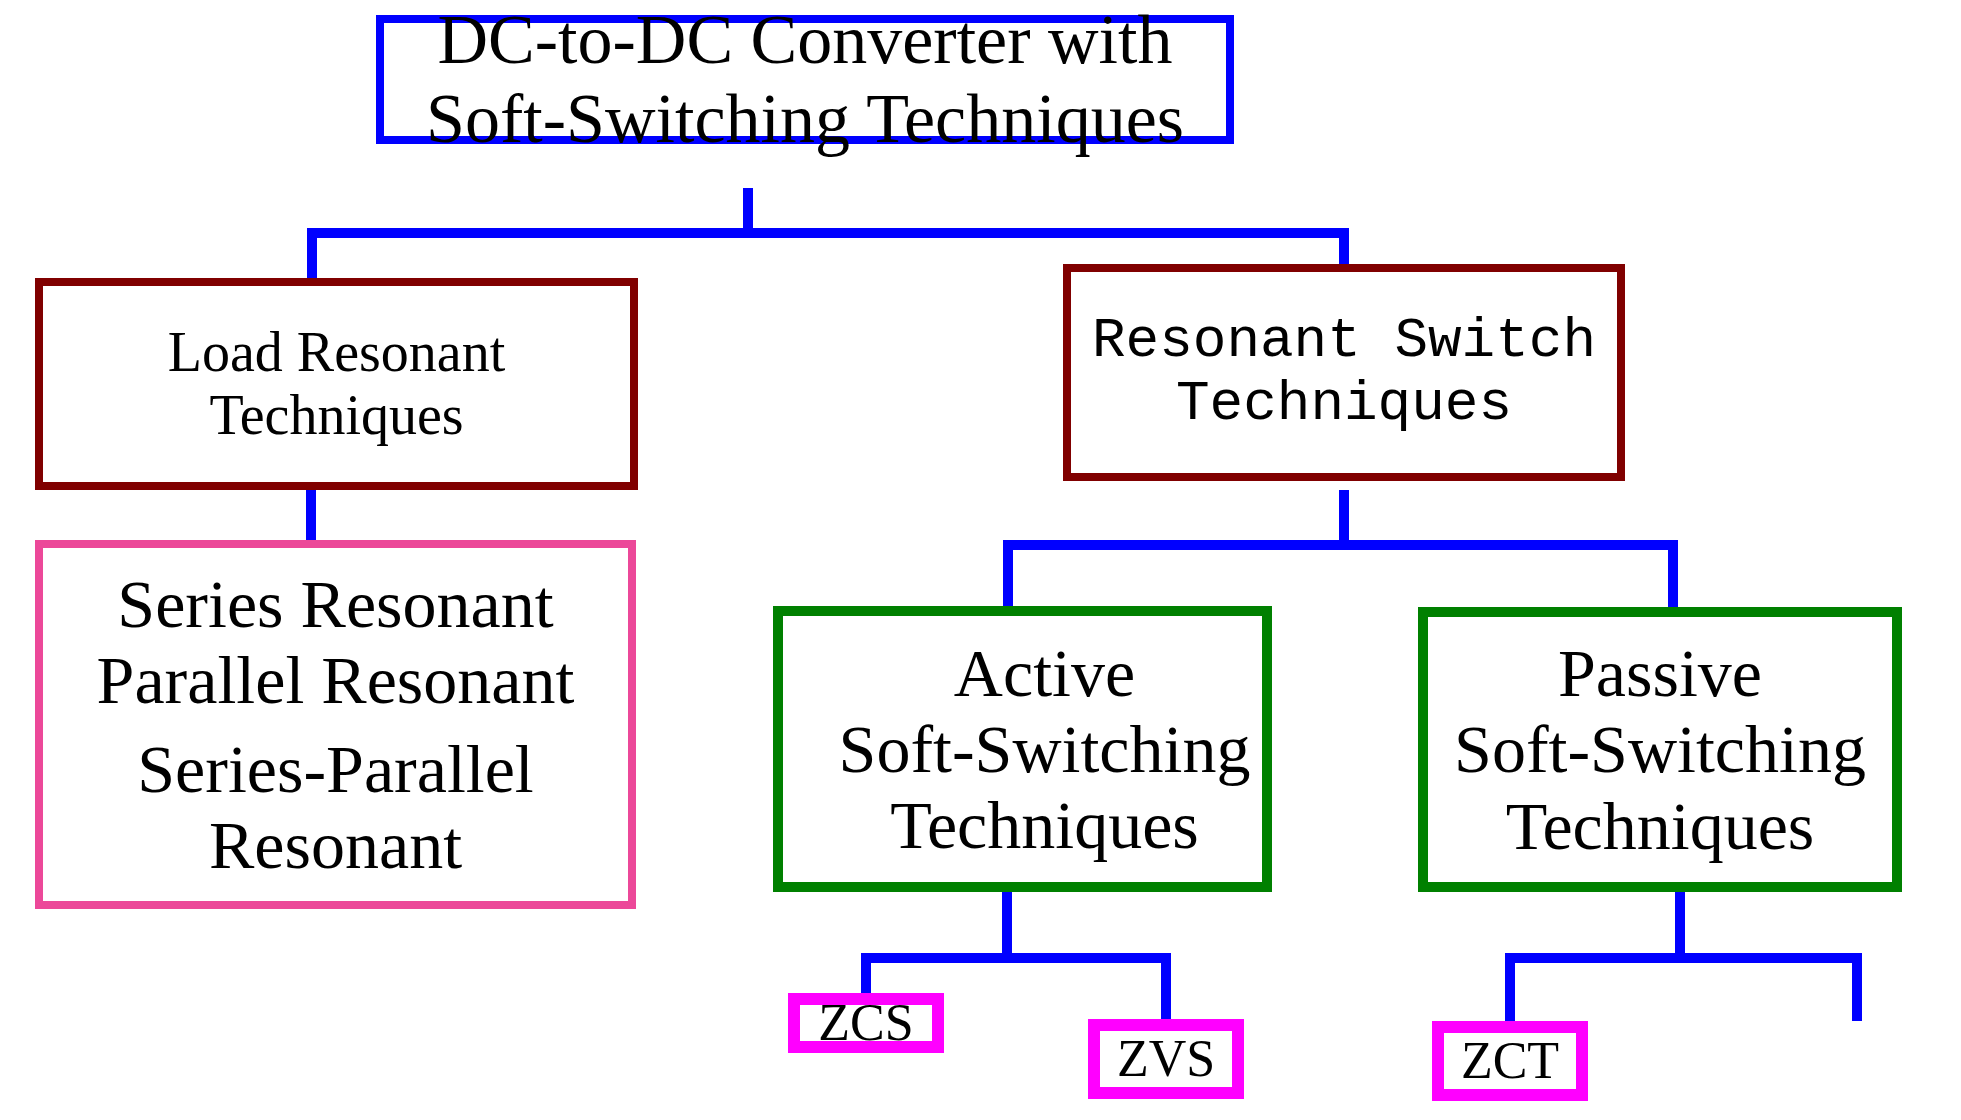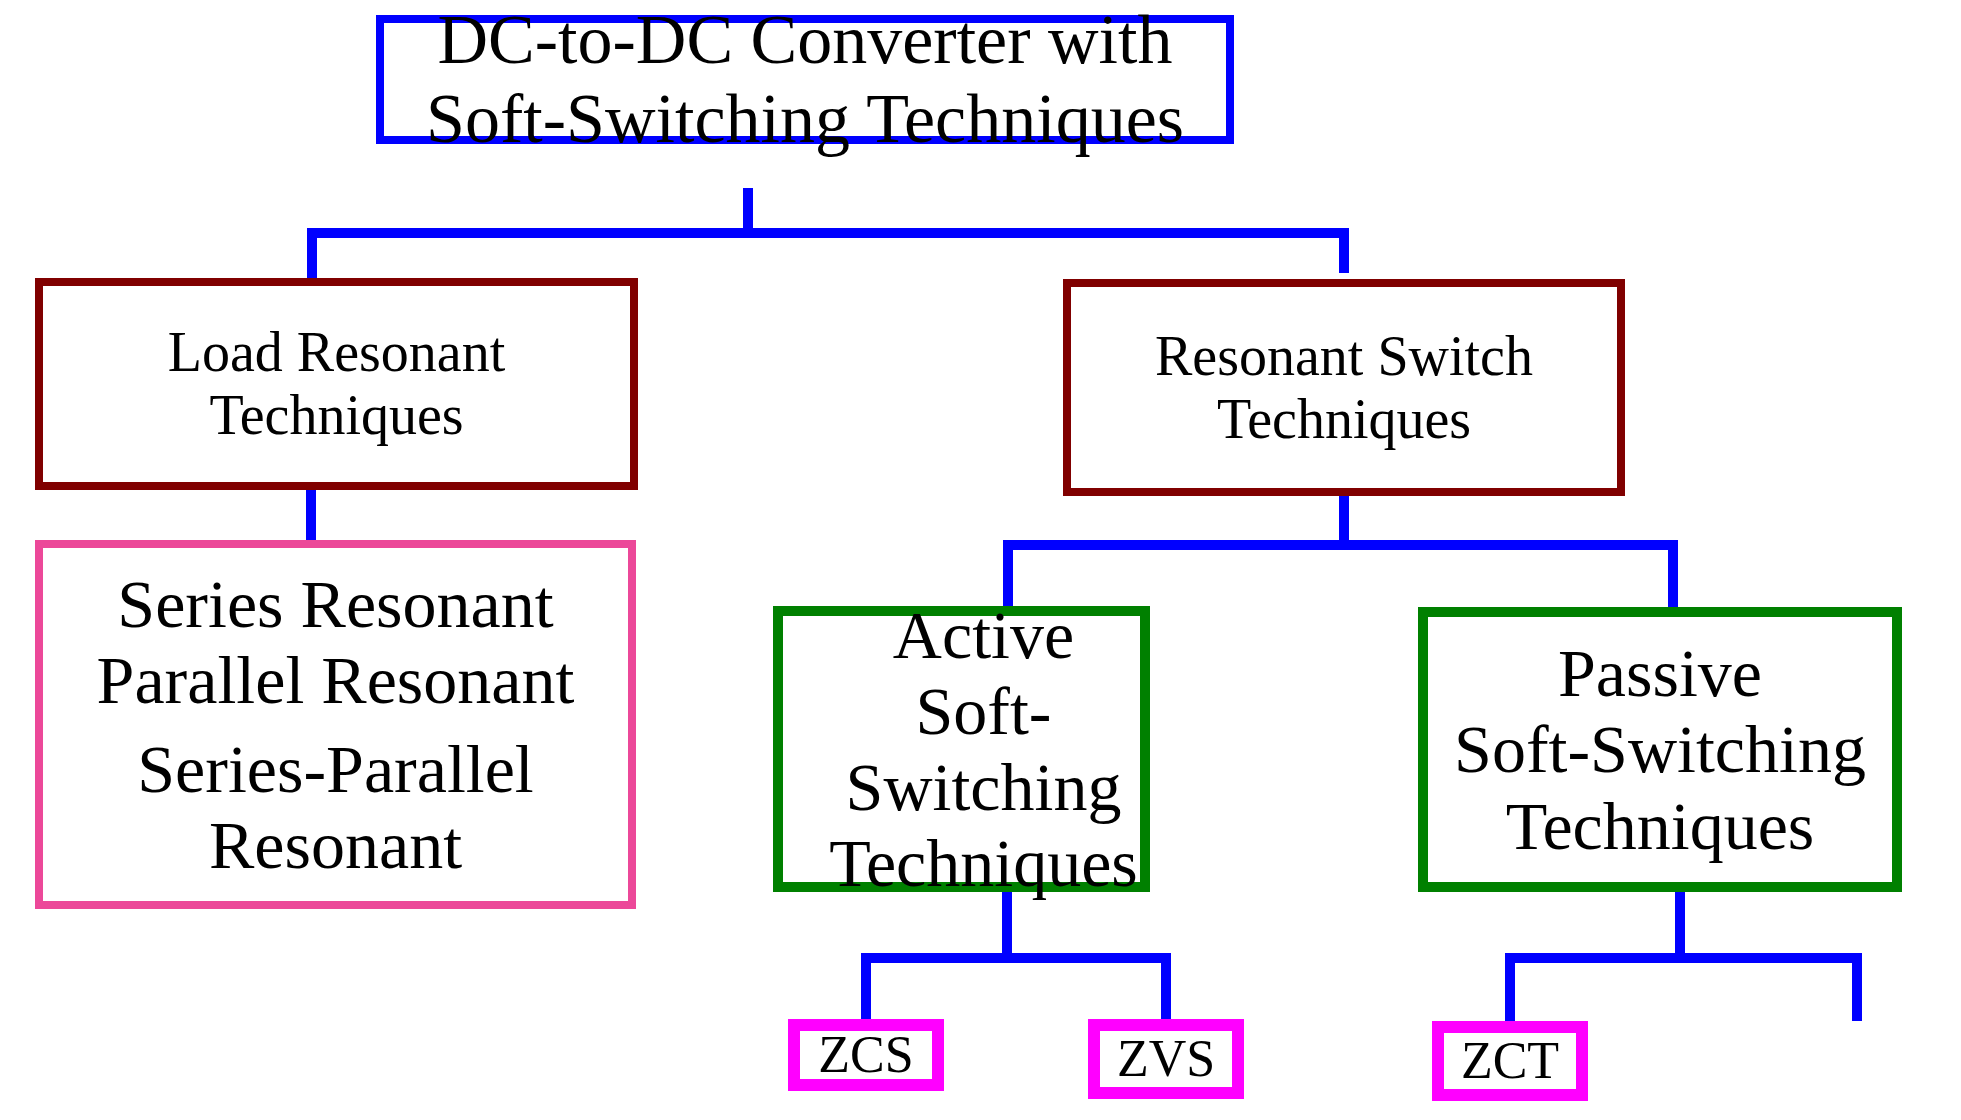--- a/index.html
+++ b/index.html
@@ -33,27 +33,27 @@
   .lvl1 { border: 8px solid #0000FF; font-size: 70px; }
   .lvl2 { border: 8px solid #800000; font-size: 56px; }
   .lvl3a { border: 8px solid #ec4899; font-size: 68px; }
   .lvl3 { border: 10px solid #008000; font-size: 68px; }
   .leaf { border: 12px solid #FF00FF; font-size: 52px; }
 
   
   .box-root   { left: 376px; top: 15px;  width: 858px; height: 129px; }
   
   .box-load   { left: 35px;   top: 278px; width: 603px; height: 212px; }
-  .box-switch { left: 1063px; top: 279px; width: 562px; height: 217px; }
+  .box-switch { left: 1063px; top: 264px; width: 562px; height: 217px; font-family: Liberation Mono, monospace; }
   
   .box-detail { left: 35px;   top: 540px; width: 601px; height: 369px; }
-  .box-active { left: 773px;  top: 606px; width: 377px; height: 286px; padding-left: 44px; }
+  .box-active { left: 773px;  top: 606px; width: 499px; height: 286px; padding-left: 44px; }
   .box-passive{ left: 1418px; top: 607px; width: 484px; height: 285px; }
   
-  .box-zcs { left: 788px;  top: 1019px; width: 156px; height: 72px; }
+  .box-zcs { left: 788px;  top: 993px; width: 156px; height: 60px; }
   .box-zvs { left: 1088px; top: 1019px; width: 156px; height: 80px; }
   .box-zct { left: 1432px; top: 1021px; width: 156px; height: 80px; }
   .box-zvt { left: 1779px; top: 1021px; width: 156px; height: 80px; }
 
   .box-detail .detail-item { line-height: 1.12; }
   .box-detail .detail-item:last-child { margin-top: 12px; }
 
   .conn {
     position: absolute;
     background: #0000FF;

